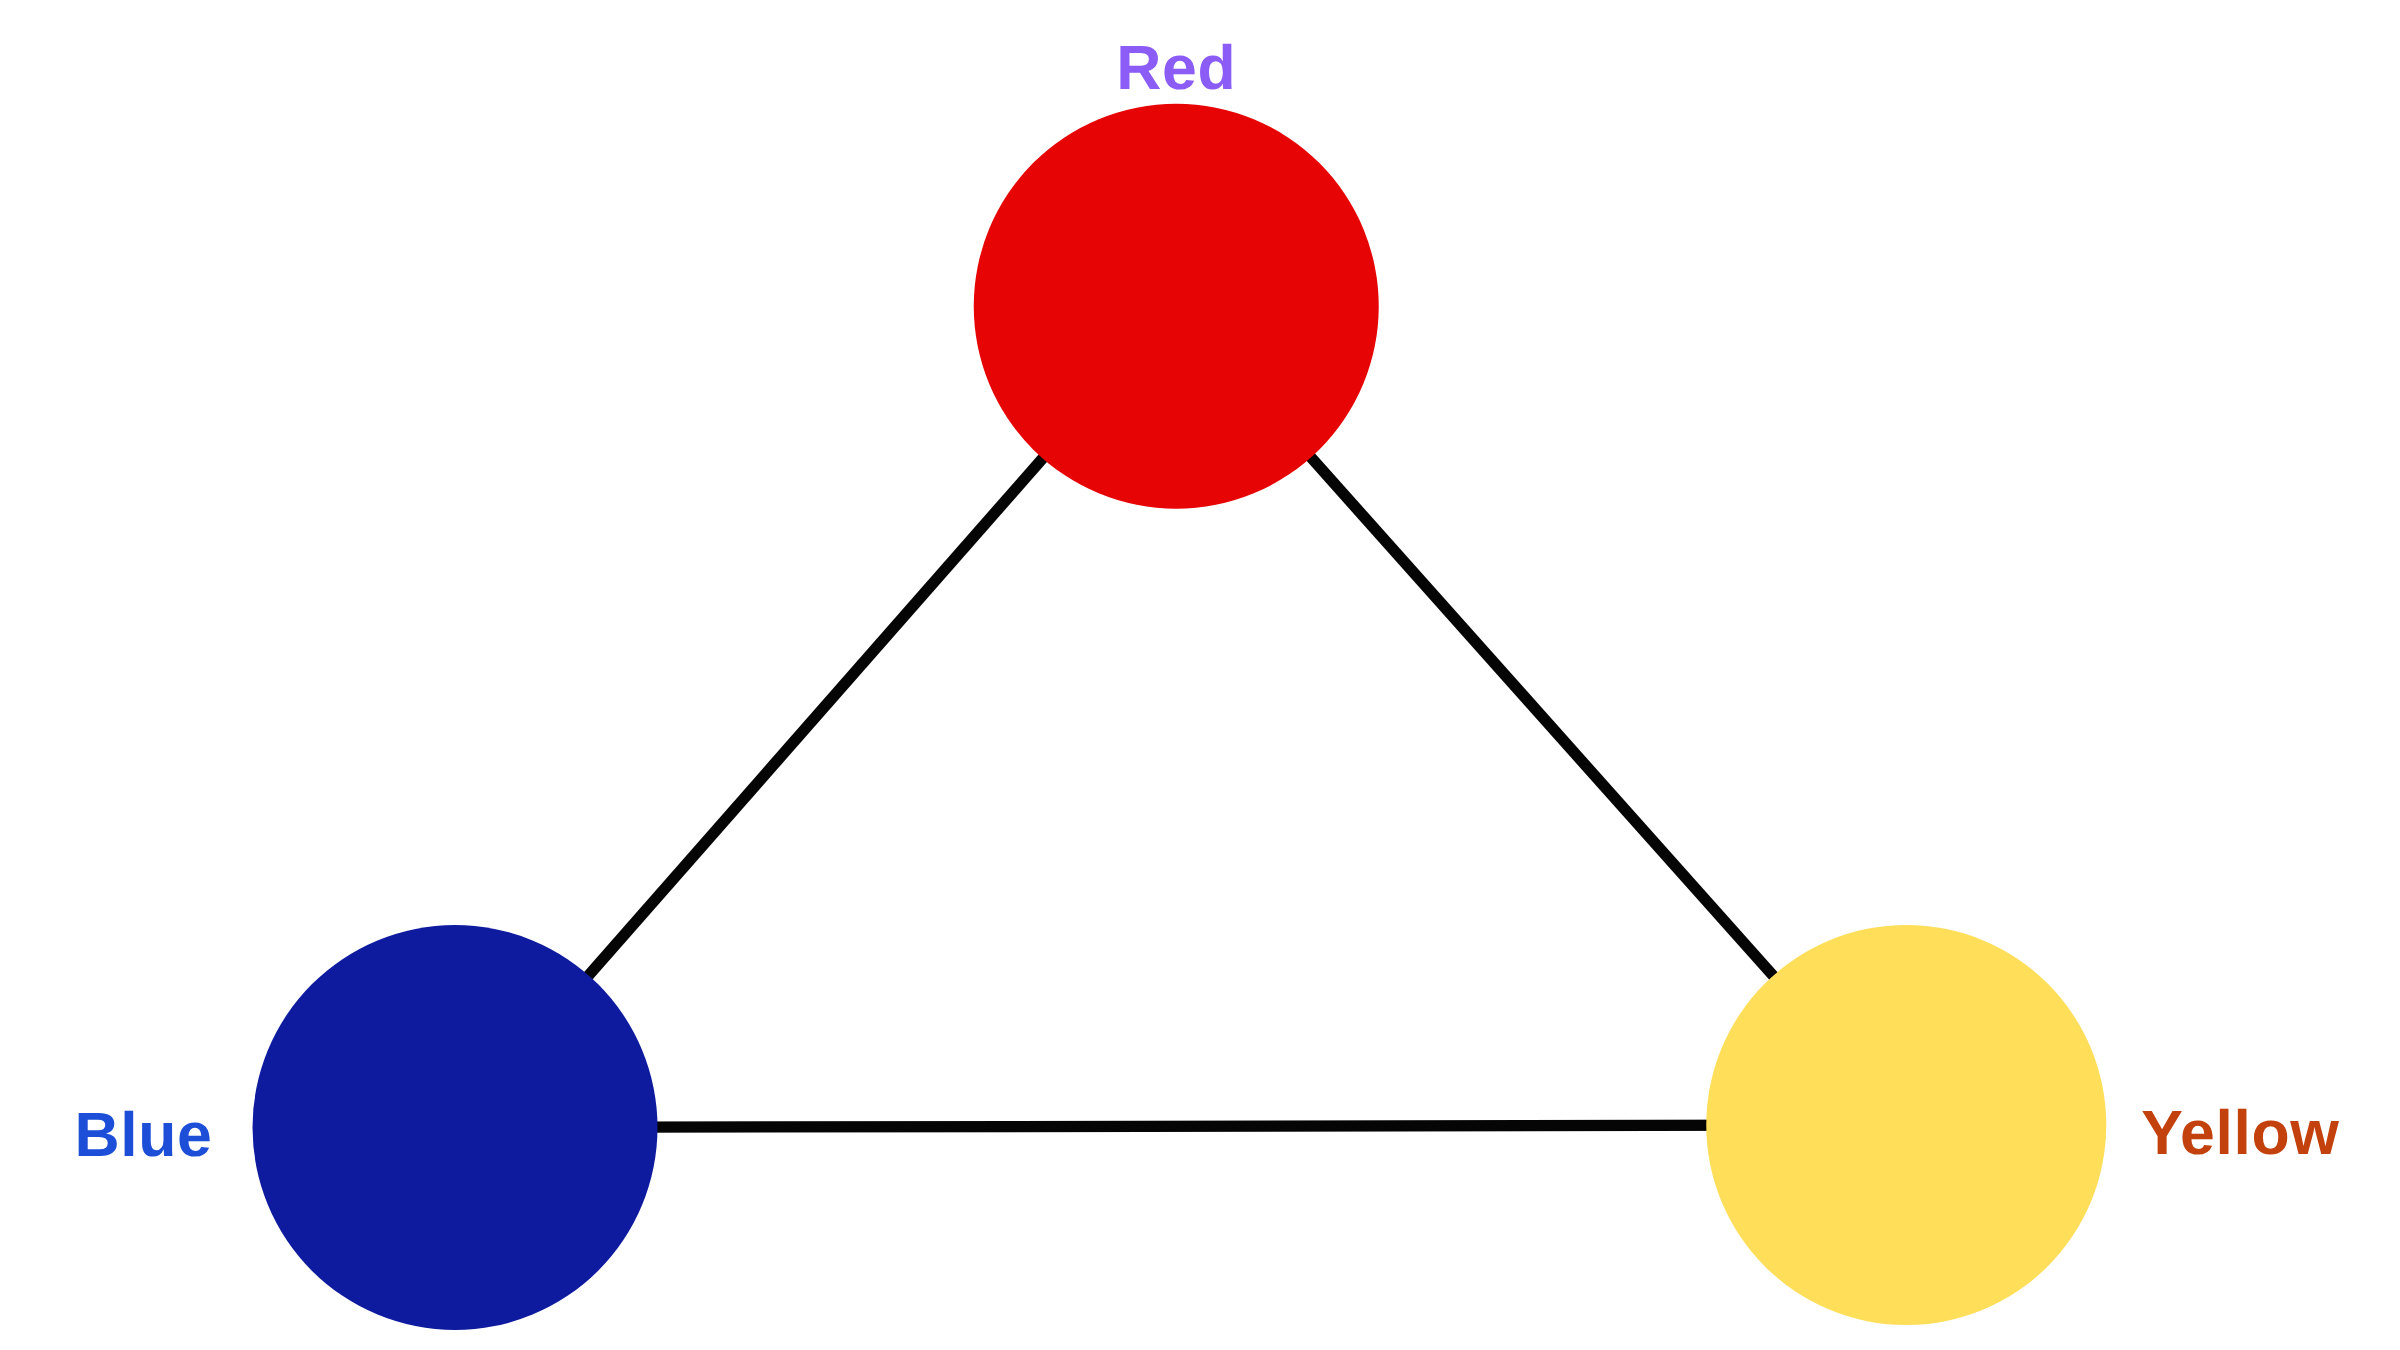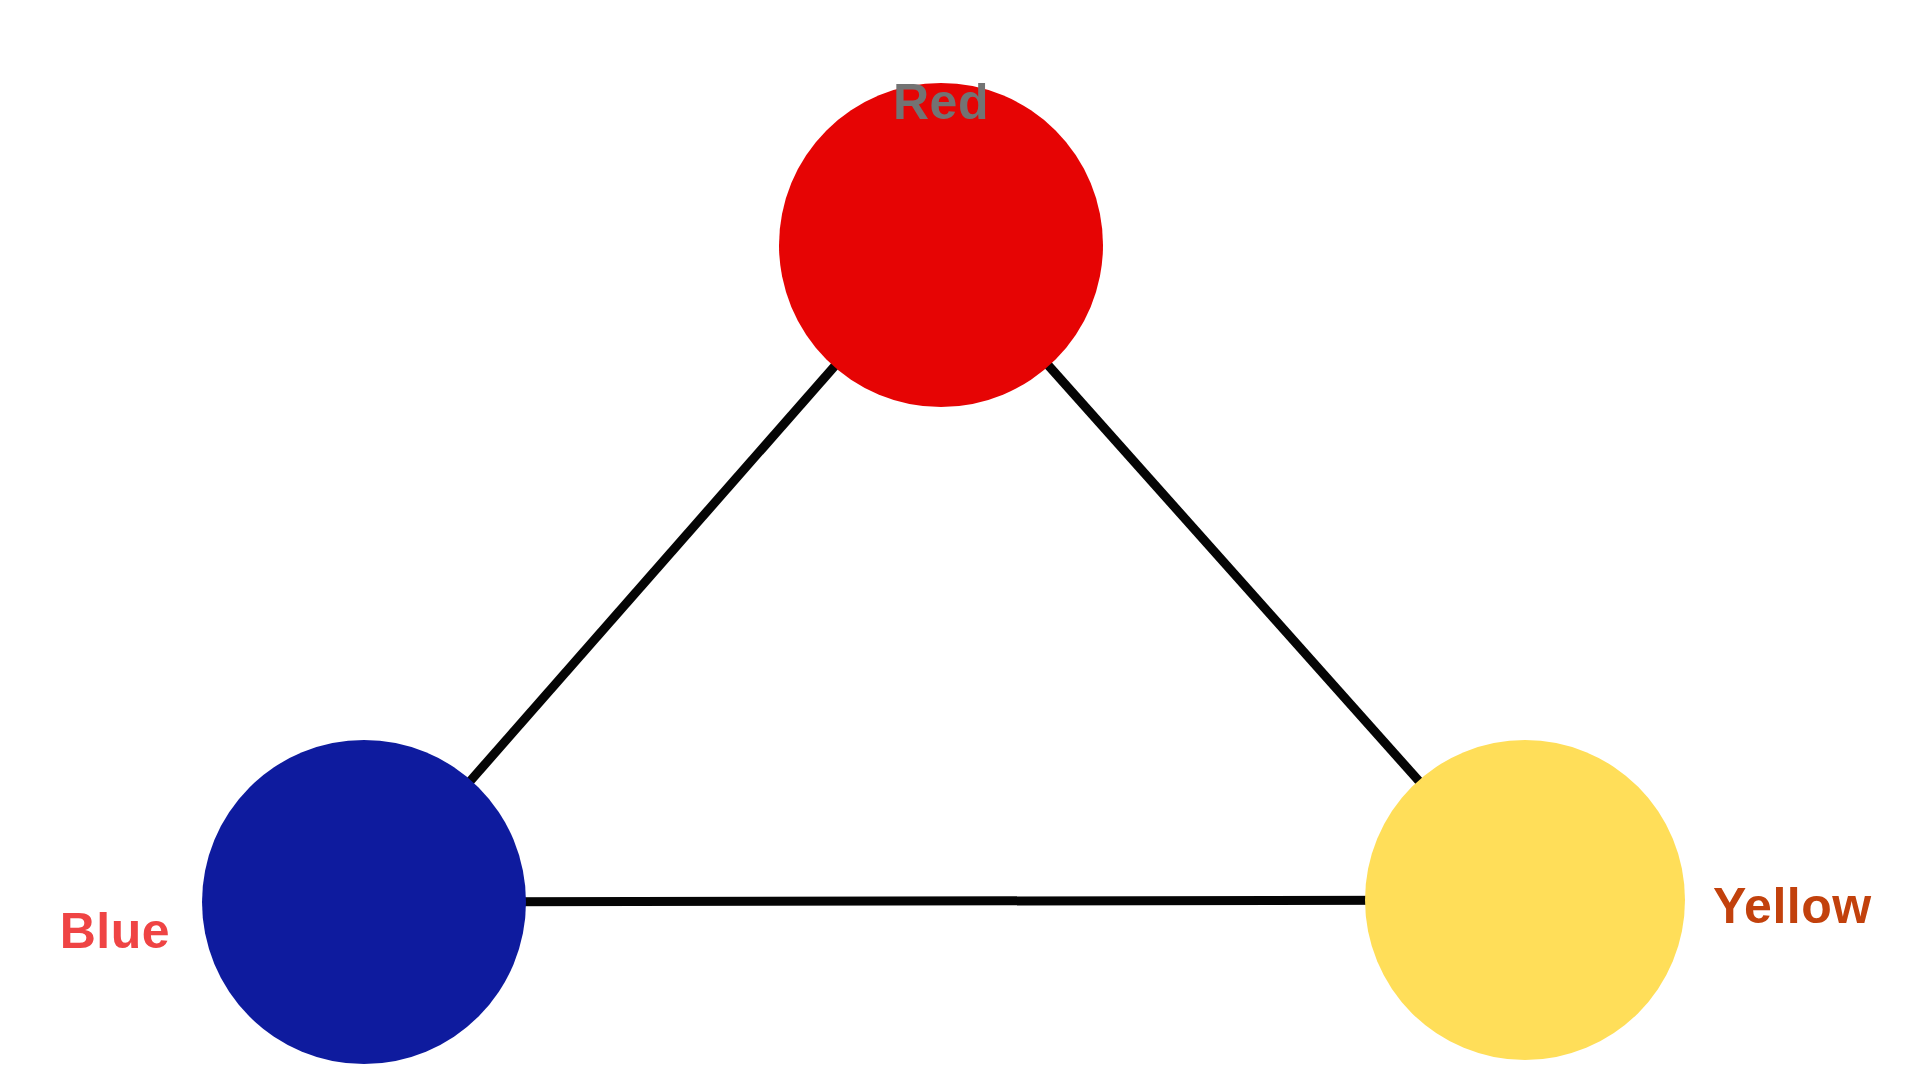--- a/index.html
+++ b/index.html
@@ -39,18 +39,18 @@
 <body>
 
 <div class="stage" style="background: rgb(255, 255, 255);">
   <svg class="edges" width="1920" height="1080" viewBox="0 0 1920 1080" xmlns="http://www.w3.org/2000/svg">
       <line x1="941" y1="245" x2="364" y2="902" stroke="#050505" stroke-width="9"></line>
       <line x1="941" y1="245" x2="1525" y2="900" stroke="#050505" stroke-width="9"></line>
       <line x1="364" y1="902" x2="1525" y2="900" stroke="#050505" stroke-width="9"></line>
     </svg>
 
 <div class="circle" style="left: 779px; top: 83px; width: 324px; height: 324px; background: rgb(230, 4, 4);"></div>
-    <div class="node-label" style="color: #737373; left: 941px; top: 79px; transform: translate(-50%, -100%); margin-top: 48px;">Red</div>
+    <div class="node-label" style="color: #8b5cf6; left: 941px; top: 79px; transform: translate(-50%, -100%);">Red</div>
     <div class="circle" style="left: 202px; top: 740px; width: 324px; height: 324px; background: rgb(14, 27, 158);"></div>
-    <div class="node-label" style="color: #ef4444; left: 170px; top: 931px; transform: translate(-100%, -50%);">Blue</div>
+    <div class="node-label" style="color: #1d4ed8; left: 170px; top: 908px; transform: translate(-100%, -50%);">Blue</div>
     <div class="circle" style="left: 1365px; top: 740px; width: 320px; height: 320px; background: rgb(255, 222, 89);"></div>
     <div class="node-label" style="color: #c2410c; left: 1713px; top: 906px; transform: translate(0px, -50%);">Yellow</div>
   </div>
 
 </body></html>

